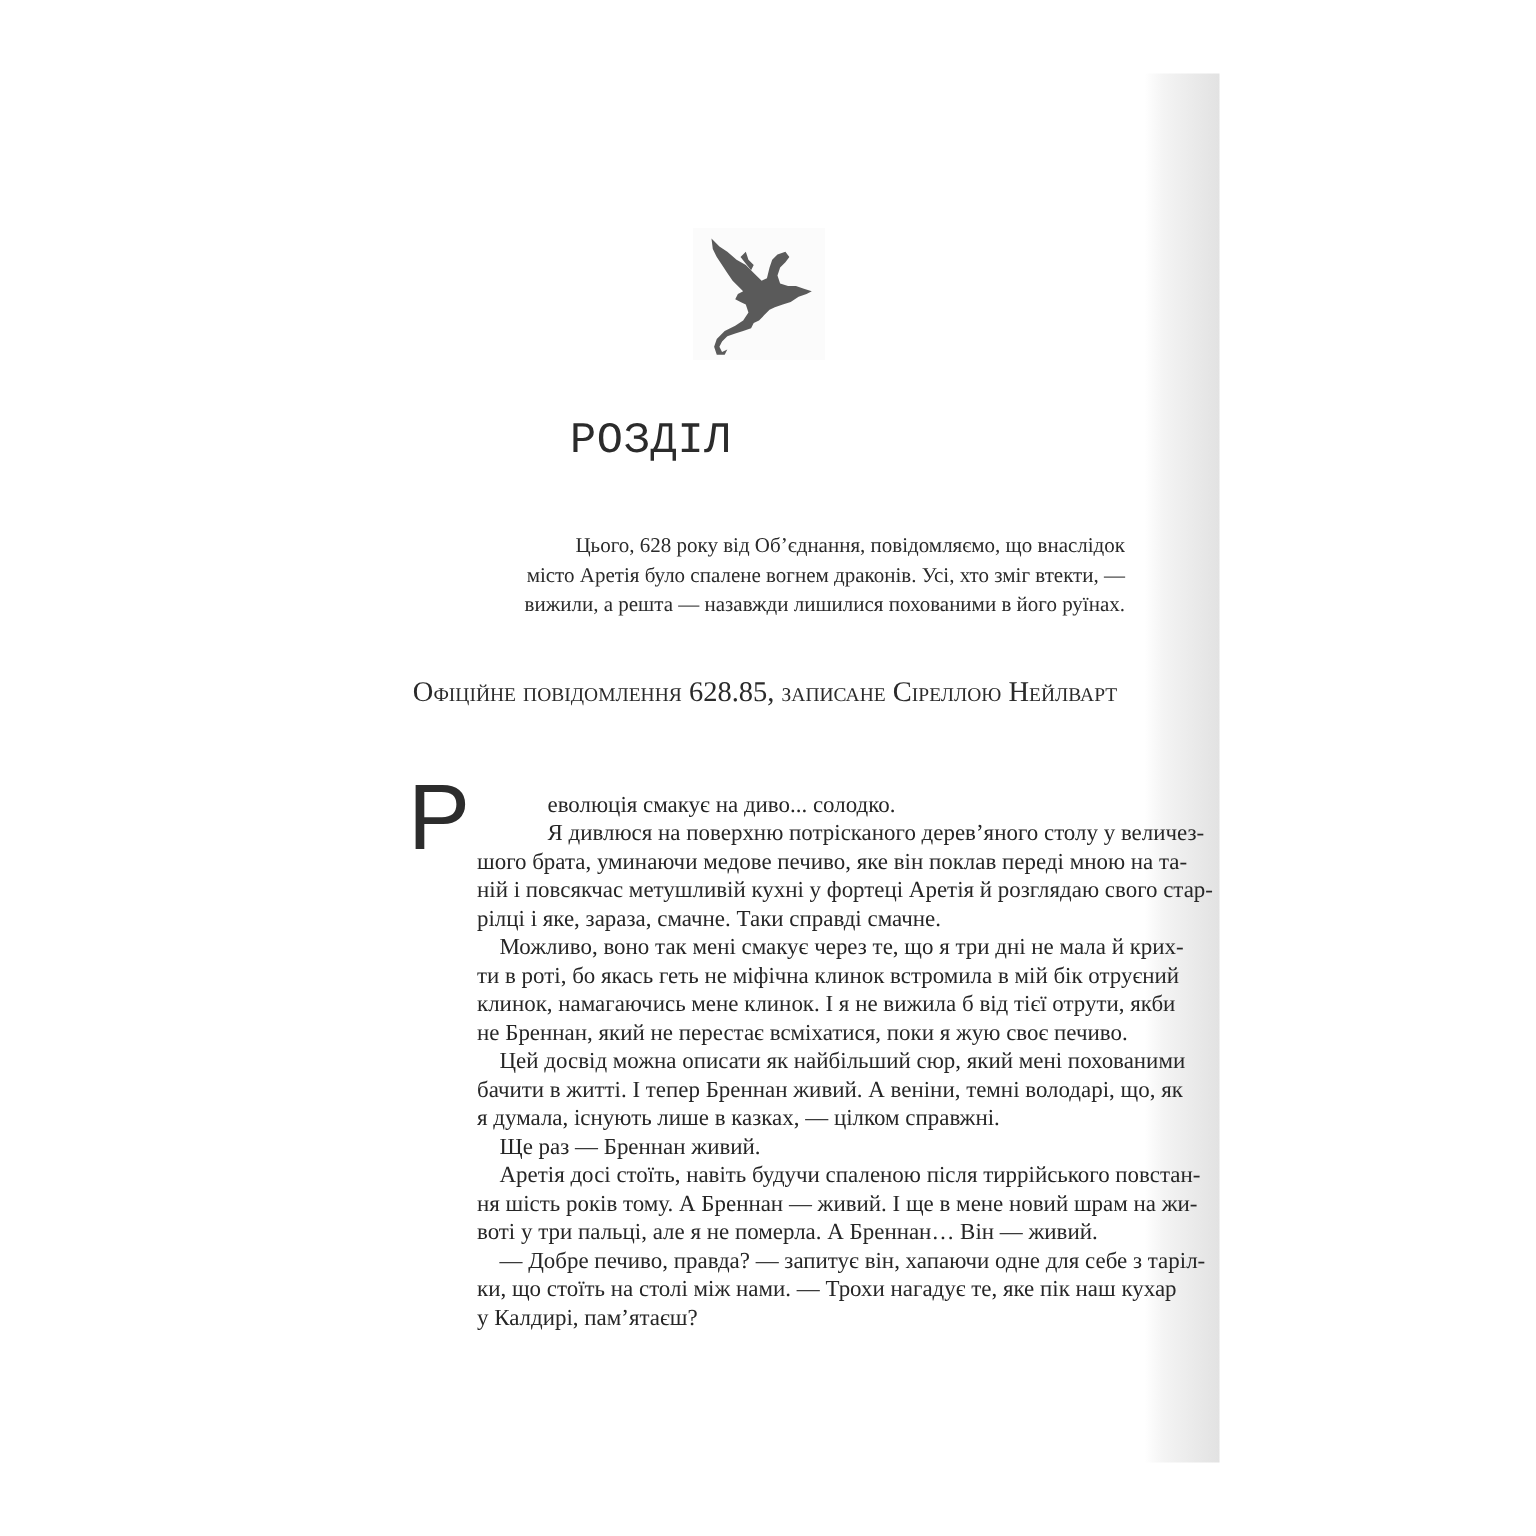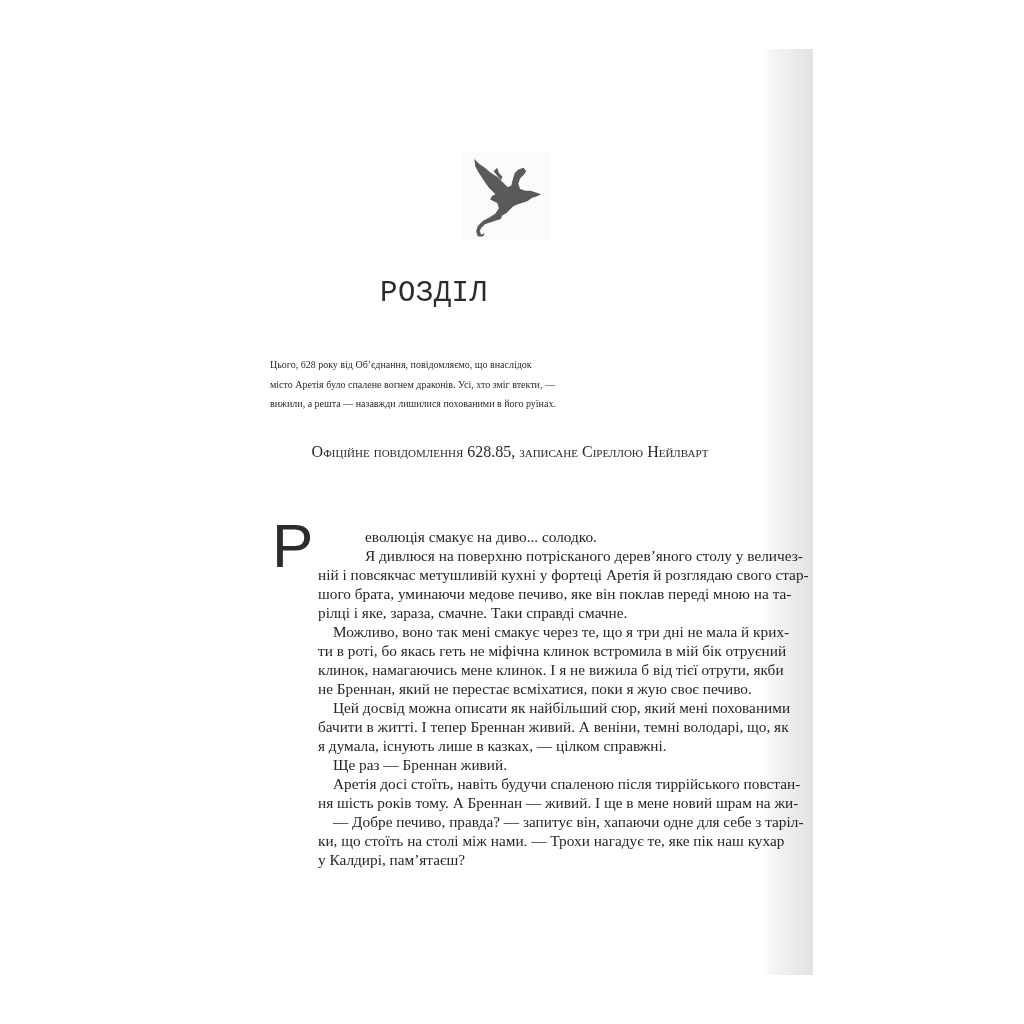--- a/index.html
+++ b/index.html
@@ -48,33 +48,33 @@
       letter-spacing: 0.5px;
       color: #2b2b2b;
       margin-top: 32px;
     }
     .chapter-title div { height: 26px; }
     .epigraph {
       position: absolute;
       left: 270px;
       top: 355px;
       width: 480px;
-      text-align: left;
-      font-size: 10px;
+      text-align: right;
+      font-size: 14px;
       line-height: 19.5px;
       color: #2a2a2a;
     }
     .epigraph div { white-space: nowrap; }
     .attribution {
       position: absolute;
       left: 270px;
-      top: 442px;
+      top: 452px;
       width: 480px;
       text-align: center;
-      font-size: 16px;
+      font-size: 19px;
       line-height: 19px;
       font-variant: small-caps;
       color: #2a2a2a;
       white-space: nowrap;
     }
     .body-text {
       position: absolute;
       left: 270px;
       top: 527px;
       width: 472px;
@@ -128,29 +128,30 @@
   <div>місто Аретія було спалене вогнем драконів. Усі, хто зміг втекти, —</div>
   <div>вижили, а решта — назавжди лишилися похованими в його руїнах.</div>
 </div>
 
 <div class="attribution">Офіційне повідомлення 628.85, записане Сіреллою Нейлварт</div>
 
 <div class="body-text">
   <span class="dropcap">Р</span>
   <div class="line dropline last">еволюція смакує на диво... солодко.</div>
   <div class="line indent-big">Я дивлюся на поверхню потрісканого дерев’яного столу у величез-</div>
+  <div class="line">шого брата, уминаючи медове печиво, яке він поклав переді мною на та-</div>
   <div class="line">ній і повсякчас метушливій кухні у фортеці Аретія й розглядаю свого стар-</div>
-  <div class="line">шого брата, уминаючи медове печиво, яке він поклав переді мною на та-</div>
   <div class="line last">рілці і яке, зараза, смачне. Таки справді смачне.</div>
   <div class="line indent">Можливо, воно так мені смакує через те, що я три дні не мала й крих-</div>
   <div class="line">ти в роті, бо якась геть не міфічна клинок встромила в мій бік отруєний</div>
   <div class="line">клинок, намагаючись мене клинок. І я не вижила б від тієї отрути, якби</div>
   <div class="line last">не Бреннан, який не перестає всміхатися, поки я жую своє печиво.</div>
   <div class="line indent">Цей досвід можна описати як найбільший сюр, який мені похованими</div>
   <div class="line">бачити в житті. І тепер Бреннан живий. А веніни, темні володарі, що, як</div>
   <div class="line last">я думала, існують лише в казках, — цілком справжні.</div>
   <div class="line indent last">Ще раз — Бреннан живий.</div>
   <div class="line indent">Аретія досі стоїть, навіть будучи спаленою після тиррійського повстан-</div>
   <div class="line">ня шість років тому. А Бреннан — живий. І ще в мене новий шрам на жи-</div>
+  <div class="line last">воті у три пальці, але я не померла. А Бреннан… Він — живий.</div>
   <div class="line indent">— Добре печиво, правда? — запитує він, хапаючи одне для себе з таріл-</div>
   <div class="line">ки, що стоїть на столі між нами. — Трохи нагадує те, яке пік наш кухар</div>
   <div class="line last">у Калдирі, пам’ятаєш?</div>
 </div>
 
 </body></html>

